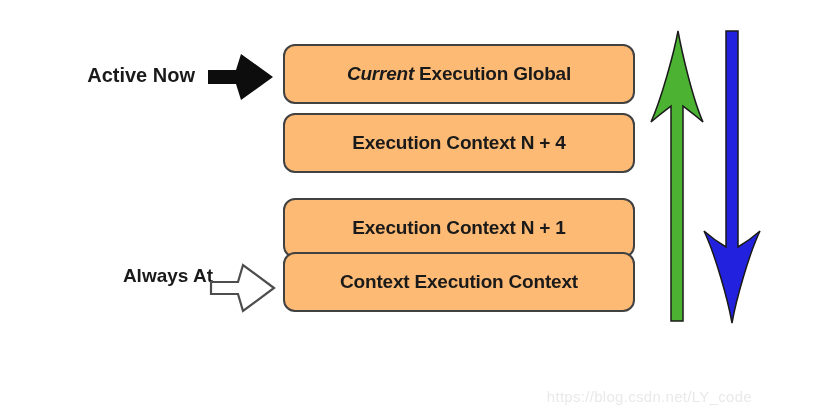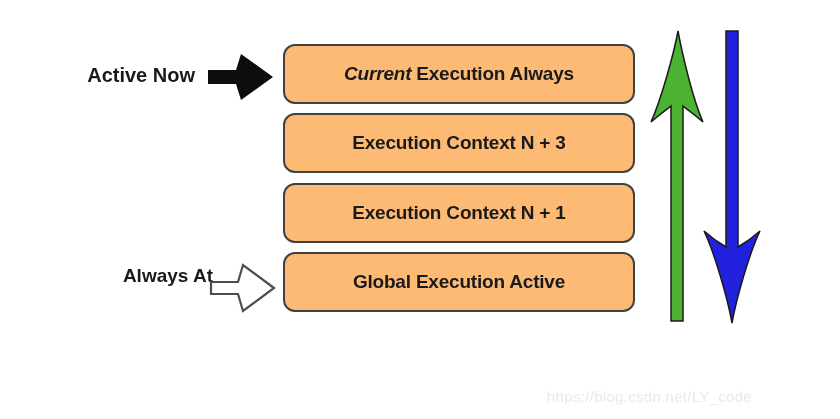--- a/index.html
+++ b/index.html
@@ -19,21 +19,21 @@
     display:flex; align-items:center; justify-content:center;
     box-sizing:border-box;
     font-size:19px; font-weight:700; color:#1a1a1a;
     letter-spacing:-0.2px;
     white-space:nowrap;
   }
   .ctx-box .box-italic { font-style:italic; }
   .ctx-box .box-italic:not(:empty) { margin-right:0.26em; }
   #box-current { top:44px; }
   #box-n2      { top:113px; }
-  #box-n1      { top:183px; }
+  #box-n1      { top:198px; }
   #box-global  { top:252px; }
 
   .side-label {
     position:absolute;
     color:#1a1a1a;
     font-weight:700;
   }
   #active-now-label {
     left:59px; top:63px; width:136px;
     font-size:20px; line-height:24px;
@@ -74,36 +74,36 @@
   <svg class="arrow-svg" id="active-arrow" width="70" height="48" viewBox="0 0 70 48">
     <polygon points="67,24 35,1 30,17 2,17 2,31 30,31 35,47" fill="#0d0d0d"></polygon>
   </svg>
 
   <svg class="arrow-svg" id="bottom-arrow" width="70" height="54" viewBox="0 0 70 54">
     <polygon points="66,27 35,4 30,21 3,21 3,33 30,33 35,50" fill="#ffffff" stroke="#4d4d4d" stroke-width="2.2" stroke-linejoin="miter"></polygon>
   </svg>
 
   <div class="ctx-box" id="box-current">
     <span class="box-italic">Current</span>
-    <span>Execution Always</span>
+    <span>Execution Global</span>
   </div>
 
   <div class="ctx-box" id="box-n2">
     <span class="box-italic"></span>
-    <span>Execution Context N + 3</span>
+    <span>Execution Context N + 4</span>
   </div>
 
   <div class="ctx-box" id="box-n1">
     <span class="box-italic"></span>
     <span>Execution Context N + 1</span>
   </div>
 
   <div class="ctx-box" id="box-global">
     <span class="box-italic"></span>
-    <span>Global Execution Active</span>
+    <span>Context Execution Context</span>
   </div>
 
   <svg class="arrow-svg" id="pop-arrow" width="62" height="296" viewBox="0 0 62 296">
     <path d="M 33 3
              C 37 25 48 72 58 94
              C 49 86 42 81 38 78
              L 38 293 L 26 293 L 26 78
              C 22 81 15 86 6 94
              C 16 72 29 25 33 3 Z" stroke="#1a1a1a" stroke-width="1.5" fill="#4CB332"></path>
   </svg>

